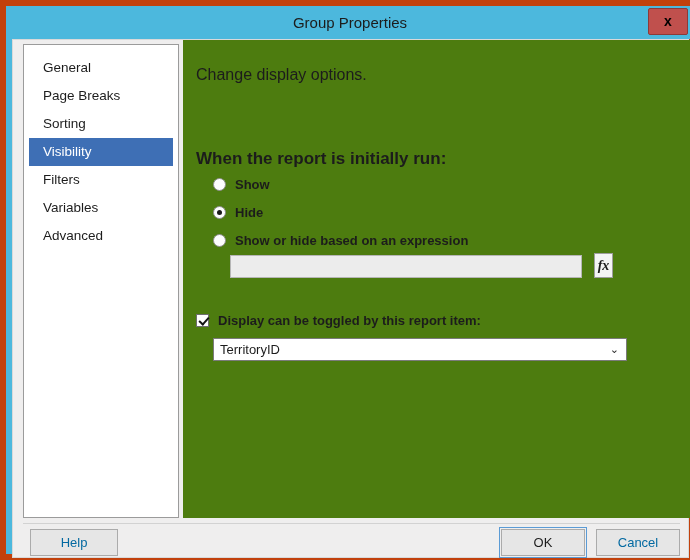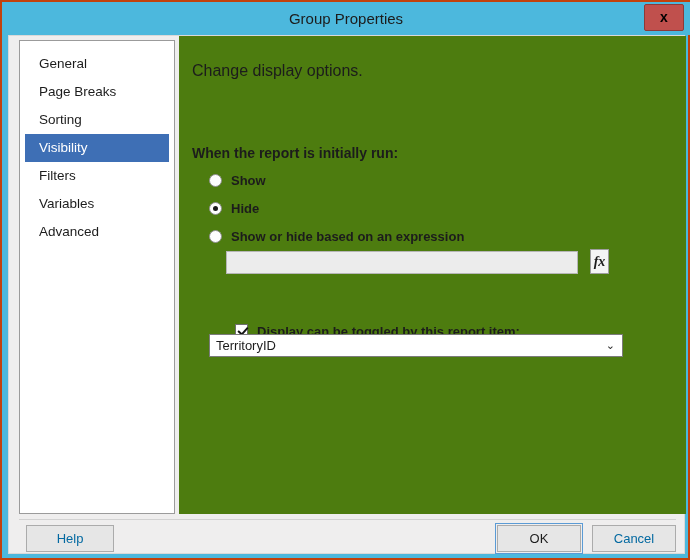--- a/index.html
+++ b/index.html
@@ -16,21 +16,21 @@
     background: #4cb8dd;
   }
 
   
   .window {
     position: absolute;
     left: 0; top: 0;
     width: 690px;
     height: 560px;
     background: #4cb8dd;
-    border: 2px solid #c2410c;
+    border: 6px solid #c2410c;
   }
 
   
   .titlebar {
     position: absolute;
     left: 0; top: 0;
     width: 688px;
     height: 33px;
     background: #4cb8dd;
   }
@@ -115,21 +115,21 @@
     position: absolute;
     left: 13px;
     top: 26px;
     font-size: 16px;
     color: #1c1c1c;
   }
   .section-label {
     position: absolute;
     left: 13px;
     top: 109px;
-    font-size: 14px;
+    font-size: 17px;
     font-weight: bold;
     color: #1c1c1c;
   }
 
   
   .radio-row {
     position: absolute;
     left: 30px;
     display: flex;
     align-items: center;
@@ -193,26 +193,25 @@
     color: #1c1c1c;
     text-align: center;
     line-height: 23px;
     cursor: pointer;
   }
 
   
   .check-row {
     position: absolute;
     left: 13px;
-    top: 288px;
+    top: 273px;
     display: flex;
-    align-items: flex-start;
+    align-items: center;
     cursor: pointer;
     user-select: none;
-    margin-left: 43px;
   }
   .check-mark {
     width: 13px;
     height: 13px;
     border: 1px solid #6e6e6e;
     background: #ffffff;
     position: relative;
     flex: 0 0 auto;
   }
   .check-mark.checked::after {

